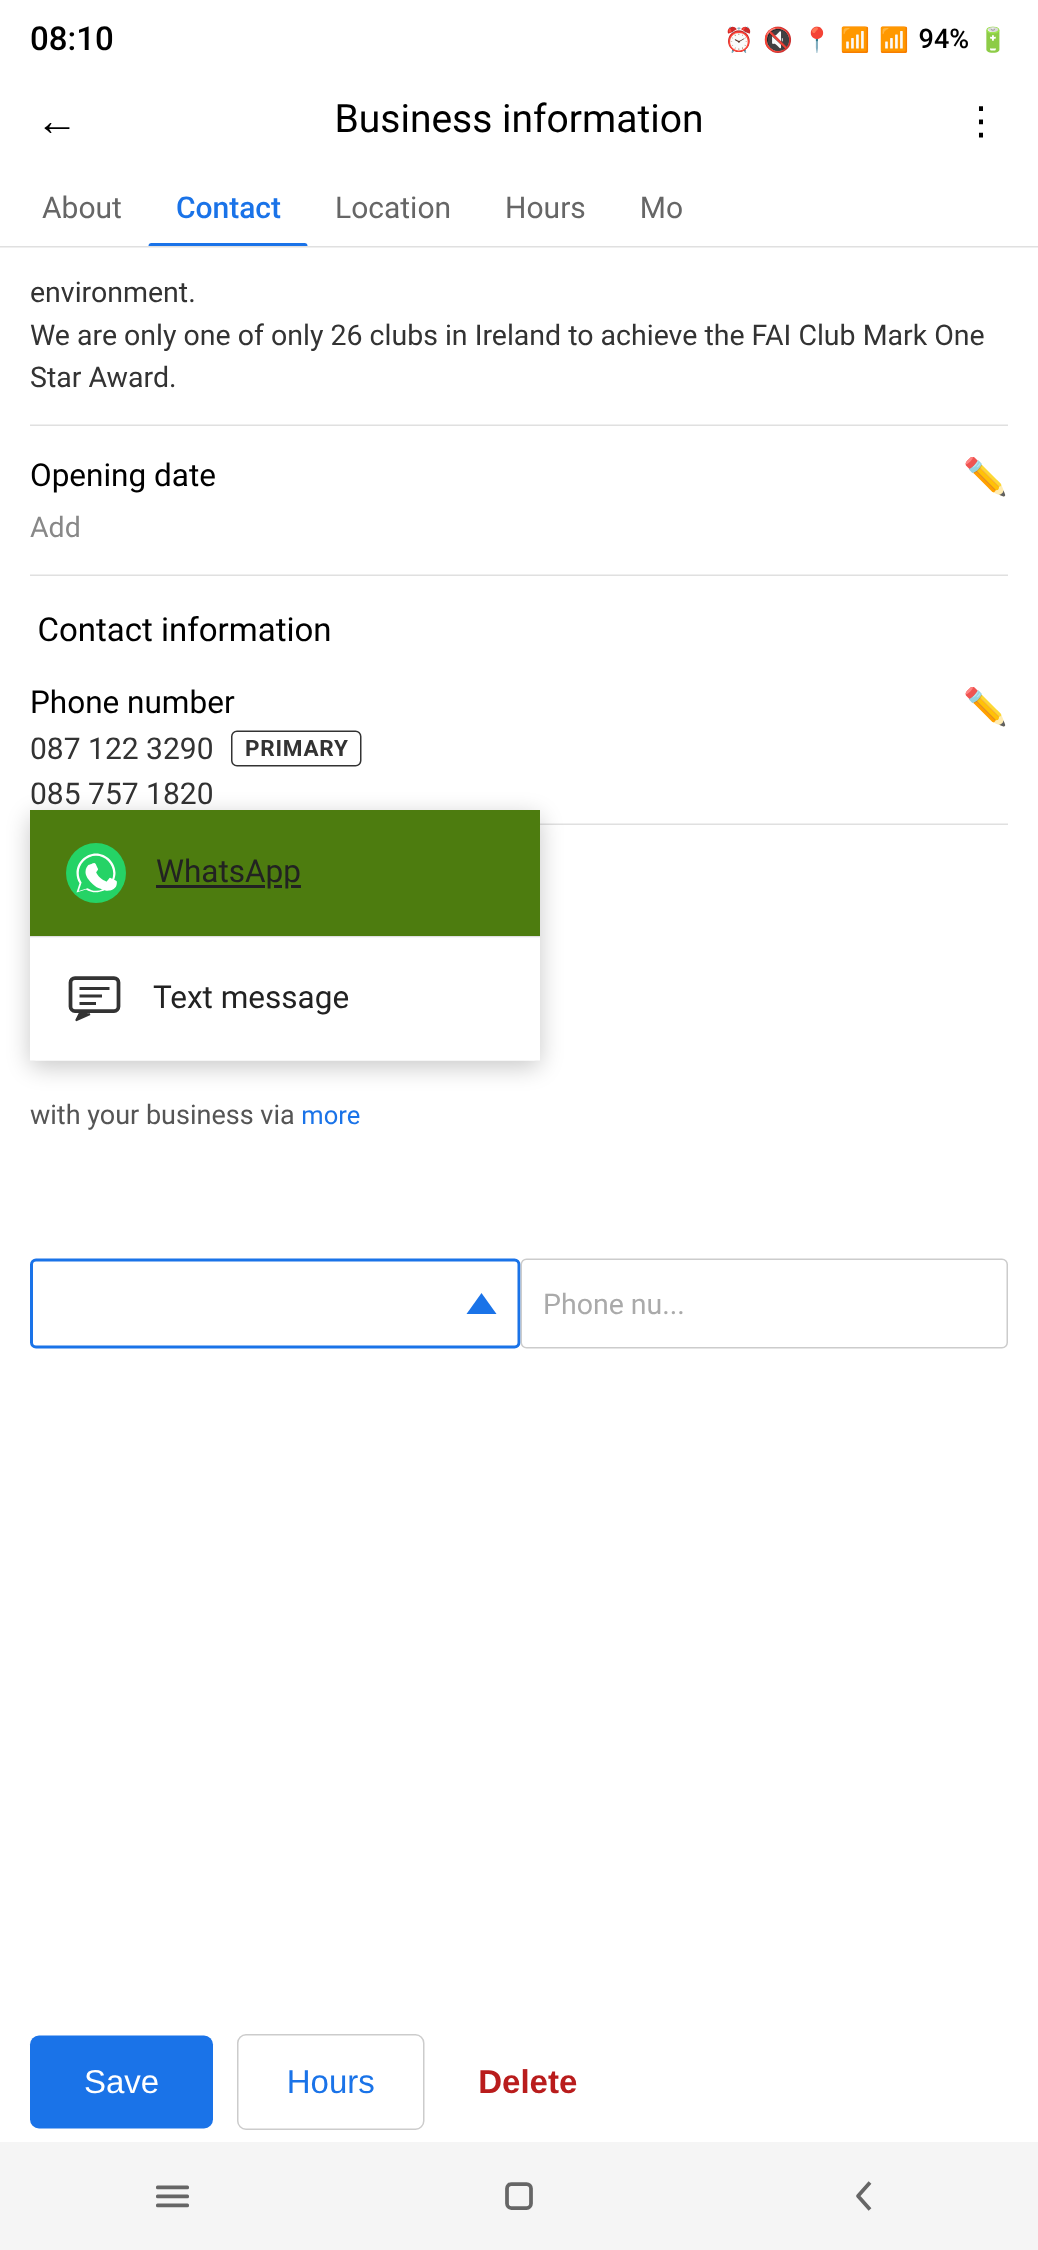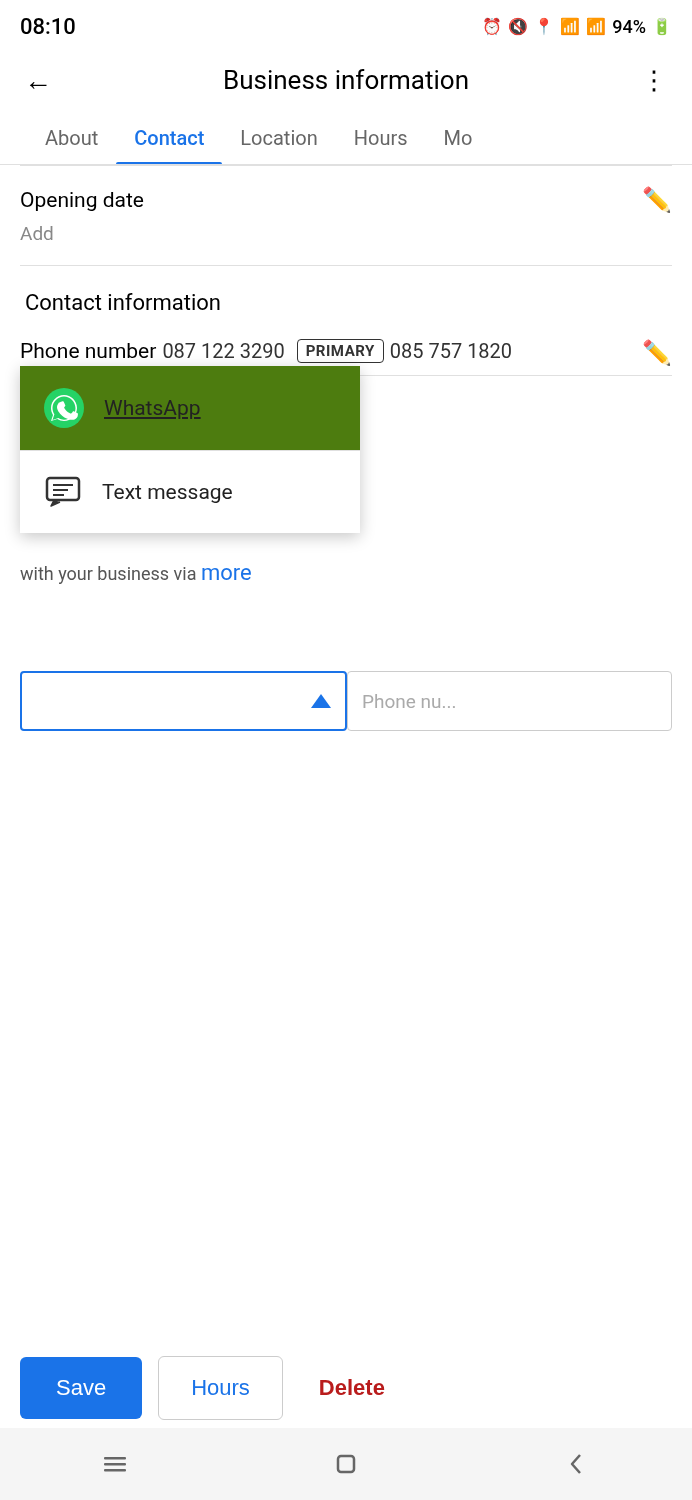--- a/index.html
+++ b/index.html
@@ -85,21 +85,21 @@
     .three-dots {
       font-size: 26px;
       color: #000;
       letter-spacing: 0;
     }
 
     
     .tabs-container {
       display: flex;
       border-bottom: 1px solid #e0e0e0;
-      padding: 0 27px;
+      padding: 0 10px;
       overflow: hidden;
     }
 
     .tab {
       padding: 14px 18px;
       font-size: 20px;
       color: #666;
       cursor: pointer;
       white-space: nowrap;
       position: relative;
@@ -176,21 +176,21 @@
     
     .phone-row {
       display: flex;
       align-items: flex-start;
       justify-content: space-between;
       padding: 8px 20px;
     }
 
     .phone-numbers {
       display: flex;
-      flex-direction: row;
+      flex-direction: column;
       gap: 6px;
     }
 
     .phone-line {
       display: flex;
       align-items: center;
       gap: 12px;
     }
 
     .phone-number-text {
@@ -265,21 +265,21 @@
     
     .contact-method-desc {
       padding: 8px 20px 12px 20px;
       font-size: 18px;
       color: #555;
       line-height: 1.5;
     }
 
     .more-link {
       color: #1a73e8;
-      font-size: 22px;
+      font-size: 17px;
       cursor: pointer;
     }
 
     
     .form-row {
       display: flex;
       align-items: center;
       padding: 10px 20px;
       margin-top: 60px;
     }
@@ -424,20 +424,24 @@
   <div class="tab">
     <span>Hours</span>
   </div>
   <div class="tab">
     <span>Mo</span>
   </div>
 </div>
 
 <div class="content">
 
+  <div class="description-text">
+    environment.<br>
+    We are only one of only 26 clubs in Ireland to achieve the FAI Club Mark One Star Award.
+  </div>
 
   <div class="divider"></div>
 
   <div class="section-row">
     <span class="section-label">Opening date</span>
     <span class="edit-icon">✏️</span>
   </div>
   <div class="section-value">Add</div>
 
   <div class="divider"></div>

